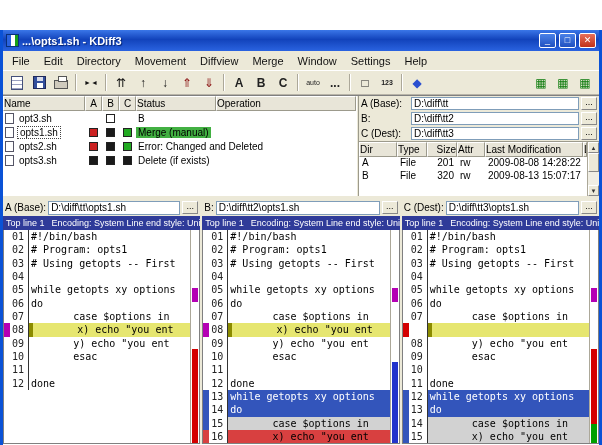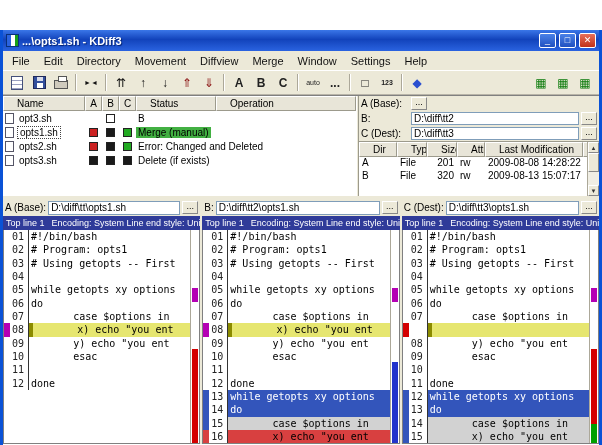--- a/index.html
+++ b/index.html
@@ -33,21 +33,21 @@
   .ic-save { width: 13px; height: 13px; background: #334f9c; border: 1px solid #20295a; position: relative; }
   .ic-save::after { content: ""; position: absolute; left: 3px; bottom: 0; width: 6px; height: 5px; background: #fff; }
   .ic-save::before { content: ""; position: absolute; left: 3px; top: 0; width: 6px; height: 4px; background: #d8dcea; }
   .ic-print { width: 14px; height: 9px; background: #cfcabd; border: 1px solid #555; position: relative; margin-top: 4px; }
   .ic-print::before { content: ""; position: absolute; left: 3px; top: -5px; width: 7px; height: 4px; background: #fff; border: 1px solid #555; }
 
   
   .dir-area { height: 101px; flex: none; display: flex; border-top: 1px solid #808080; background: #fff; }
   .dir-left { width: 353px; flex: none; display: flex; flex-direction: column; background: #fff; overflow: hidden; }
   .hdr-row { display: flex; height: 15px; flex: none; background: #e8e5d8; }
-  .hdr-cell { border: 1px solid; border-color: #fff #9c9a8c #9c9a8c #fff; padding: 1px 13px; font-size: 10px;
+  .hdr-cell { border: 1px solid; border-color: #fff #9c9a8c #9c9a8c #fff; padding: 1px 0; font-size: 10px;
               white-space: nowrap; overflow: hidden; }
   .c-name { width: 82px; flex: none; } .c-abc { width: 17px; flex: none; text-align: center; padding: 1px 0; }
   .c-op { width: 140px; flex: none; } .c-st { flex: 1; }
   .dir-row { display: flex; height: 14px; align-items: center; font-size: 10px; }
   .cell { overflow: hidden; white-space: nowrap; display: flex; align-items: center; height: 14px; }
   .file-icon { width: 9px; height: 11px; background: #fff; border: 1px solid #556; margin: 0 3px 0 2px; flex: none; }
   .fname { padding: 0 2px; }
   .fname.sel { border: 1px dotted #444; }
   .sq { width: 9px; height: 9px; border: 1px solid #222; margin: 0 auto; }
   .op-label { padding: 0 2px; }
@@ -280,20 +280,21 @@
             </div>
             <div class="cell c-st"></div>
           </div>
         </div>
     </div>
     <div class="vsplit"></div>
     <div class="dir-right">
       <div id="path-rows">
           <div class="path-row">
             <span class="path-label">A (Base):</span>
+            <span class="path-box">D:\diff\tt</span>
             <span class="dots-btn">...</span>
           </div>
           <div class="path-row">
             <span class="path-label">B:</span>
             <span class="path-box">D:\diff\tt2</span>
             <span class="dots-btn">...</span>
           </div>
           <div class="path-row">
             <span class="path-label">C (Dest):</span>
             <span class="path-box">D:\diff\tt3</span>

